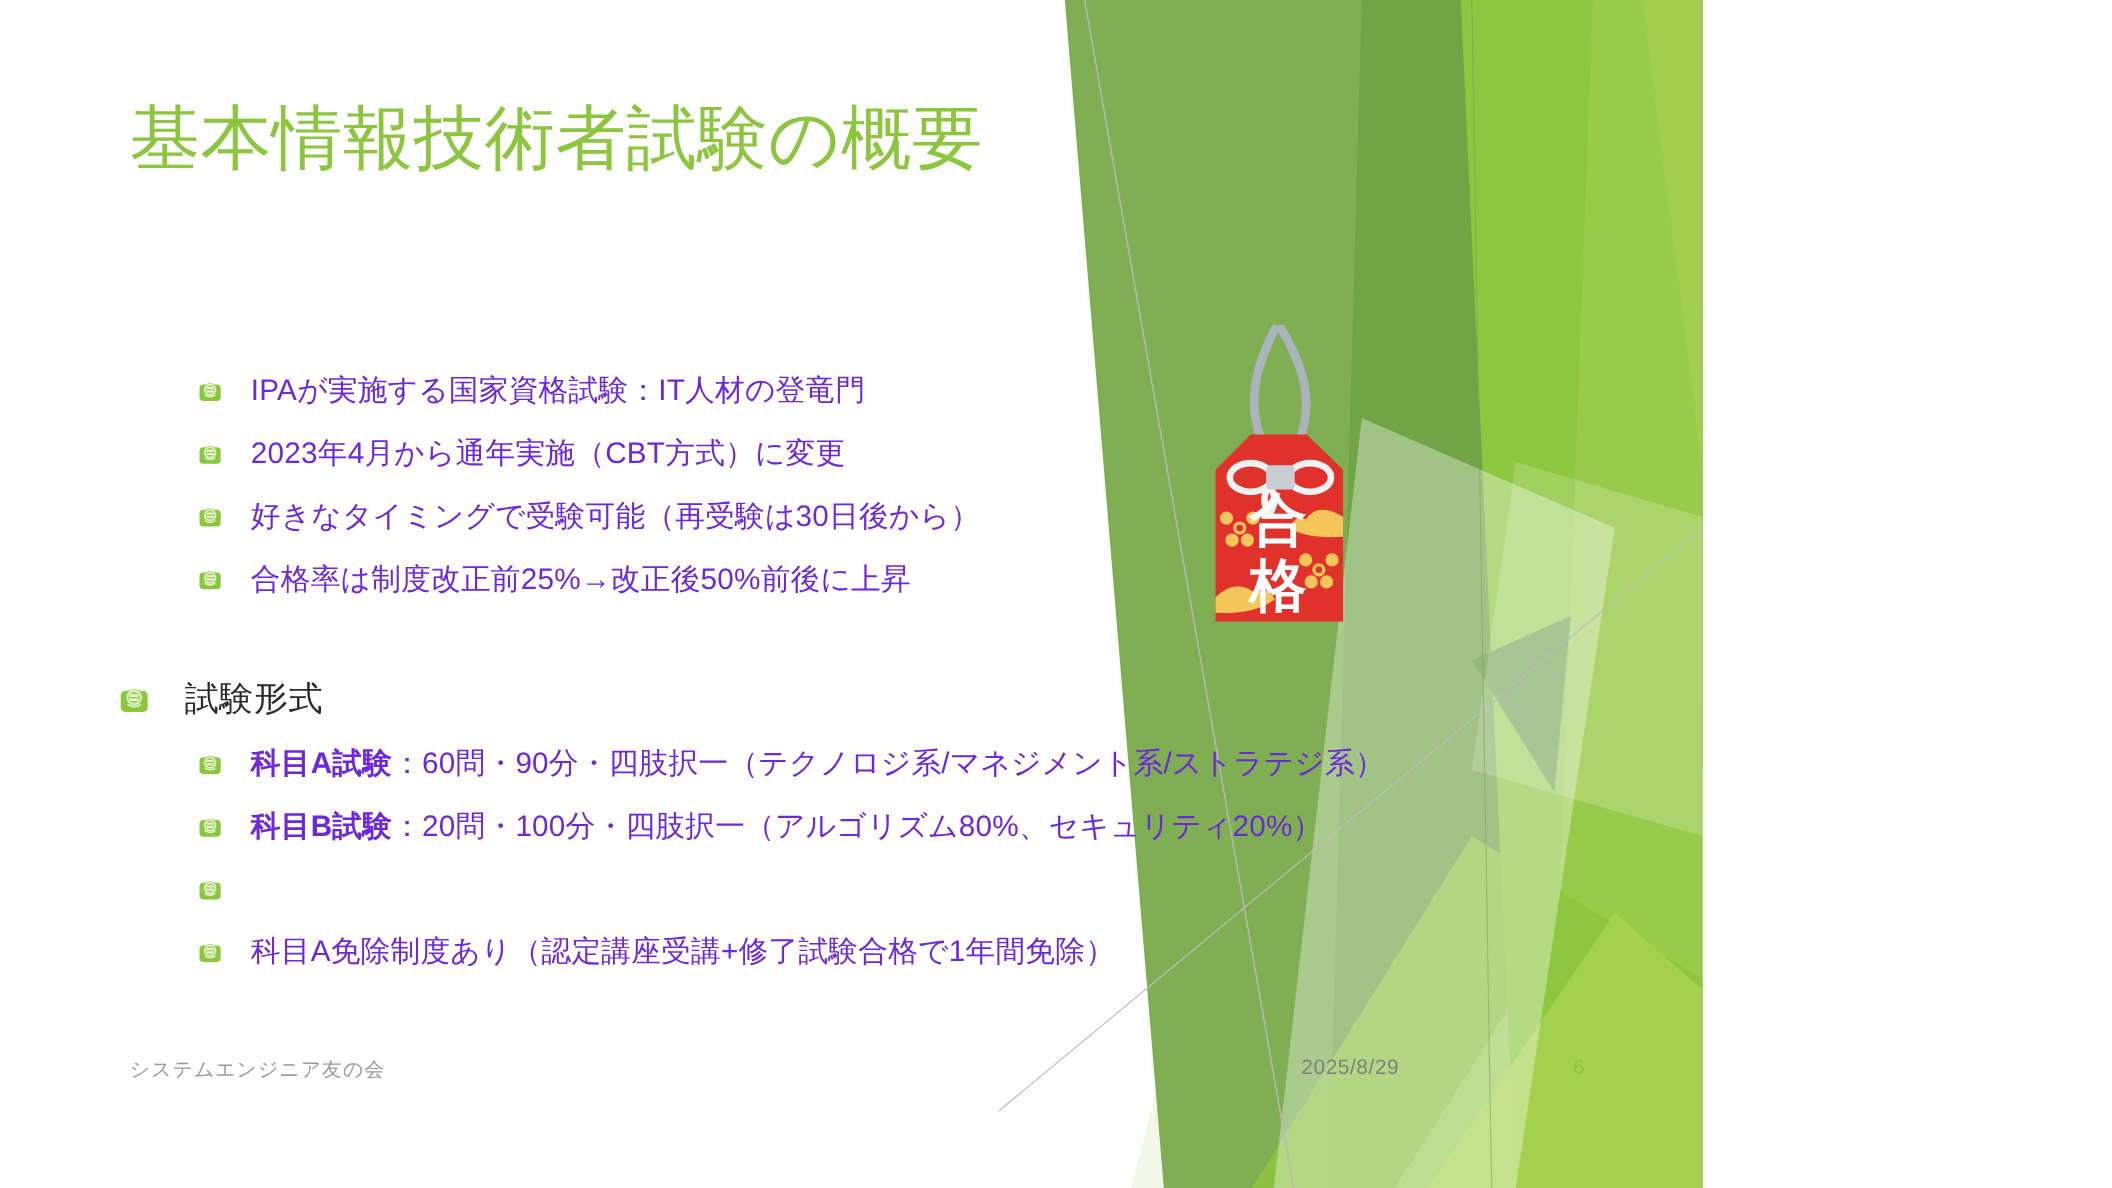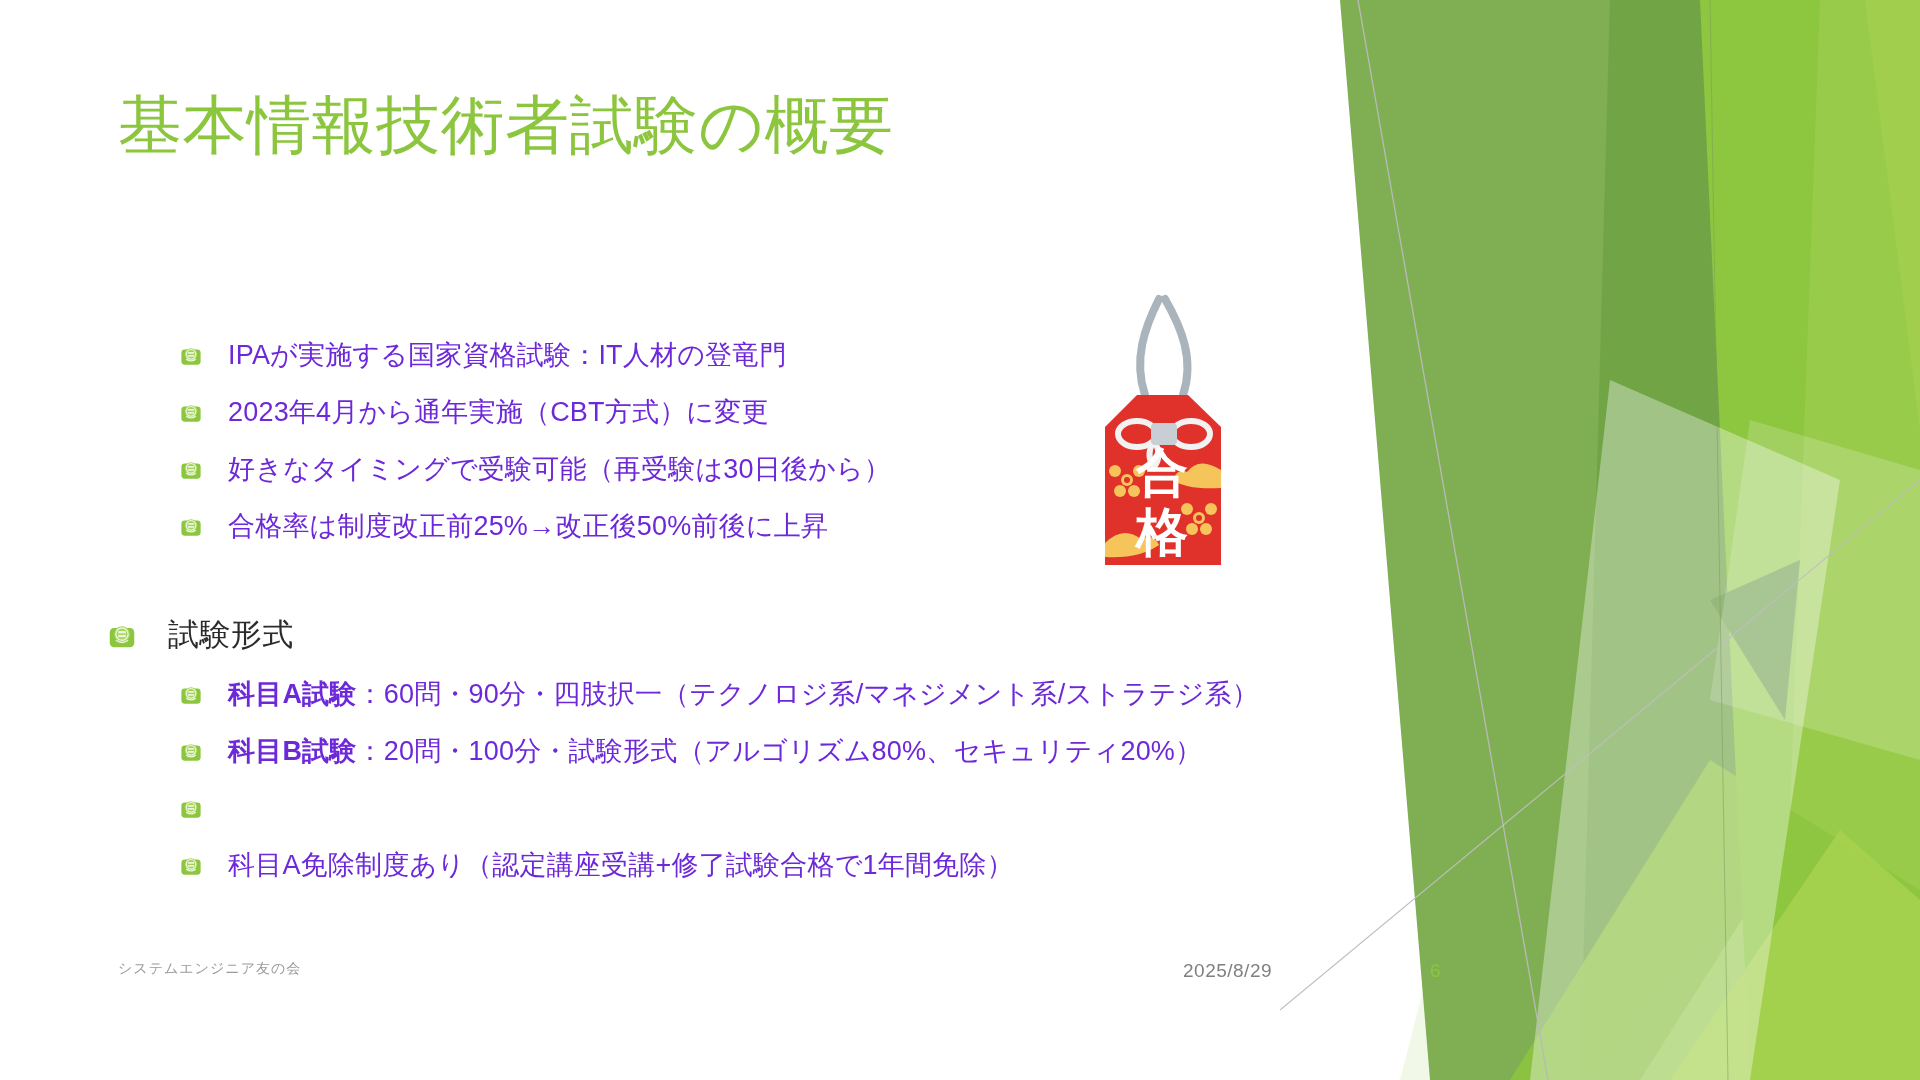--- a/index.html
+++ b/index.html
@@ -5,21 +5,21 @@
   html, body {
     margin: 0;
     padding: 0;
     background: #ffffff;
   }
   body {
     font-family: "Liberation Sans", "DejaVu Sans", sans-serif;
   }
   #slide {
     position: relative;
-    width: 1920px;
+    width: 1548px;
     height: 1080px;
     background: #ffffff;
     overflow: hidden;
   }
 
   
   #facet-decor {
     position: absolute;
     top: 0;
     right: 0;
@@ -101,21 +101,21 @@
     width: 175px;
     height: 360px;
   }
   #omamori svg { display: block; width: 100%; height: 100%; }
 
   
   #footer-org {
     position: absolute;
     left: 118px;
     top: 960px;
-    font-size: 14px;
+    font-size: 18px;
     color: #9a9a9a;
     letter-spacing: 1px;
   }
   #footer-date {
     position: absolute;
     left: 1183px;
     top: 960px;
     font-size: 19px;
     color: #808080;
     letter-spacing: 0.5px;
@@ -256,21 +256,21 @@
           <span class="bullet lvl2">
             <svg viewBox="0 0 32 32" xmlns="http://www.w3.org/2000/svg">
               <rect x="2" y="8" width="28" height="22" rx="5" fill="#8CC63E"></rect>
               <circle cx="16" cy="15" r="9" fill="#A5D45C"></circle>
               <circle cx="16" cy="15" r="7" fill="none" stroke="#EAF6D8" stroke-width="1.8"></circle>
               <rect x="11.5" y="11.5" width="9" height="7" rx="1" fill="#EAF6D8"></rect>
               <line x1="11.5" y1="15" x2="20.5" y2="15" stroke="#8CC63E" stroke-width="1.4"></line>
               <path d="M9 22 q7 5 14 0" fill="none" stroke="#EAF6D8" stroke-width="1.8"></path>
             </svg>
           </span>
-          <span class="l2-text"><b>科目B試験</b><span>：20問・100分・試験形式（アルゴリズム80%、セキュリティ20%）</span></span>
+          <span class="l2-text"><b>科目B試験</b><span>：20問・100分・四肢択一（アルゴリズム80%、セキュリティ20%）</span></span>
         </div>
         <div class="l2">
           <span class="bullet lvl2">
             <svg viewBox="0 0 32 32" xmlns="http://www.w3.org/2000/svg">
               <rect x="2" y="8" width="28" height="22" rx="5" fill="#8CC63E"></rect>
               <circle cx="16" cy="15" r="9" fill="#A5D45C"></circle>
               <circle cx="16" cy="15" r="7" fill="none" stroke="#EAF6D8" stroke-width="1.8"></circle>
               <rect x="11.5" y="11.5" width="9" height="7" rx="1" fill="#EAF6D8"></rect>
               <line x1="11.5" y1="15" x2="20.5" y2="15" stroke="#8CC63E" stroke-width="1.4"></line>
               <path d="M9 22 q7 5 14 0" fill="none" stroke="#EAF6D8" stroke-width="1.8"></path>

